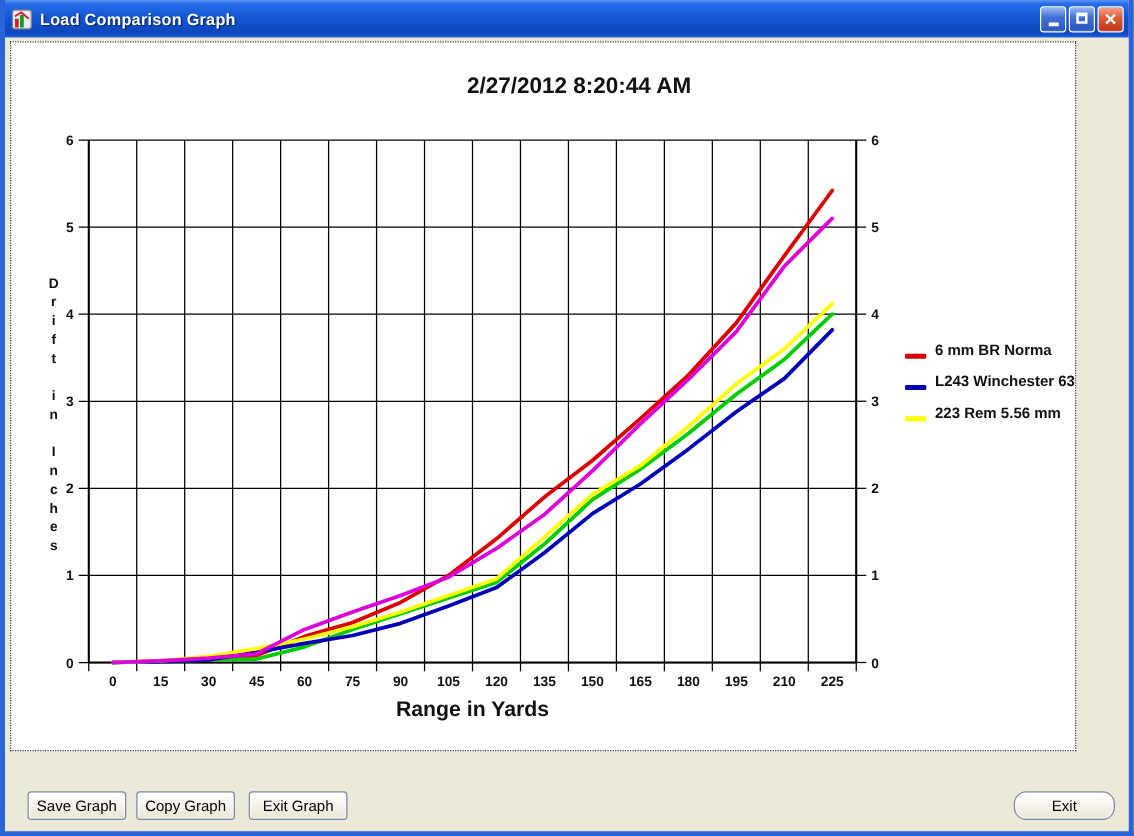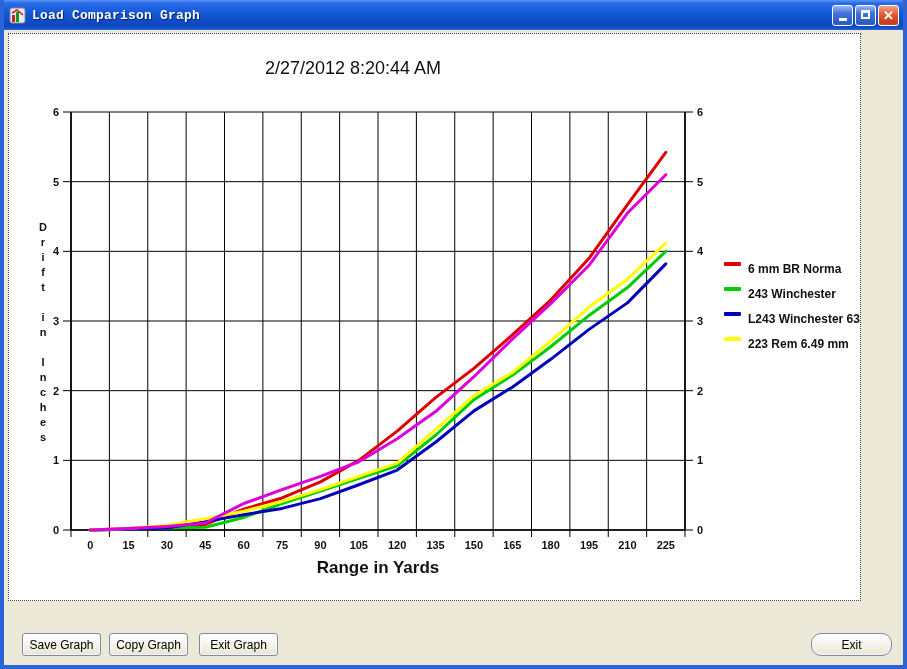--- a/index.html
+++ b/index.html
@@ -13,54 +13,54 @@
   }
   
   #titlebar{
     position:absolute;left:-4px;top:0;width:907px;height:30px;
     background:linear-gradient(180deg,#5a96f5 0%,#2a6ce8 10%,#1257d6 45%,#0d47bd 86%,#1a56cc 96%,#2f6ae0 100%);
     display:flex;align-items:center;
   }
   #title-icon{width:17px;height:17px;margin-left:9px;flex:0 0 auto;}
   #title-text{
     color:#fff;font-weight:bold;font-size:13px;margin-left:6px;
-    text-shadow:1px 1px 1px rgba(0,0,20,.6);letter-spacing:.2px;font-family:Liberation Mono, monospace;
+    text-shadow:1px 1px 1px rgba(0,0,20,.6);letter-spacing:.2px;
   }
   .winbtns{position:absolute;right:8px;top:5px;display:flex;gap:2px;}
   .winbtn{
     width:21px;height:21px;border-radius:3px;border:1px solid #fff;
     background:linear-gradient(180deg,#9ab8f2 0%,#4272d8 40%,#2c59c0 90%,#3a69d0 100%);
     color:#fff;font-size:11px;line-height:19px;text-align:center;cursor:default;
     font-family:"Liberation Sans",sans-serif;
   }
   .winbtn.close{background:linear-gradient(180deg,#f0a58c 0%,#e1603a 40%,#c43c1c 90%,#d0542c 100%);}
   .winbtn .glyph-min{display:block;width:8px;height:3px;background:#fff;margin:12px auto 0;}
   .winbtn .glyph-max{display:block;width:9px;height:9px;border:2px solid #fff;border-top-width:3px;margin:4px auto 0;}
   .winbtn .glyph-close{font-weight:bold;font-size:13px;line-height:19px;}
   
   #graph-panel{
     position:absolute;left:4px;top:33px;width:853px;height:568px;
     background:#fff;border:1px dotted #444;overflow:hidden;
   }
   #chart-title{
-    position:absolute;left:144px;top:24px;width:400px;text-align:center;
-    font-size:18px;font-weight:normal;color:#111;
+    position:absolute;left:144px;top:24px;width:400px;text-align:right;
+    font-size:18px;font-weight:bold;color:#111;
   }
   #ylabel{
     position:absolute;left:24px;top:186px;width:20px;
     font-size:11px;font-weight:bold;color:#111;white-space:pre;line-height:15px;text-align:center;
   }
   #xlabel{
     position:absolute;left:269px;top:524px;width:200px;text-align:center;
     font-size:17px;font-weight:bold;color:#111;
   }
   #chart-svg{position:absolute;left:0;top:0;}
   
   #legend{position:absolute;left:715px;top:228px;width:150px;}
-  .legend-item{height:25px;display:flex;align-items:flex-start;}
+  .legend-item{height:25px;display:flex;align-items:flex-end;}
   .legend-swatch{width:17px;height:4px;flex:0 0 auto;border-radius:1px;}
   .legend-label{margin-left:7px;font-size:12px;font-weight:bold;color:#111;white-space:nowrap;}
   
   .xpbtn{
     position:absolute;top:633px;height:23px;
     background:linear-gradient(180deg,#ffffff 0%,#f6f4ec 45%,#ece9d8 90%,#e2dfc8 100%);
     border:1px solid #7b8ba8;border-radius:3px;
     font-family:"Liberation Sans",sans-serif;font-size:12px;color:#000;
     text-align:center;line-height:21px;box-shadow:inset 0 0 0 1px rgba(255,255,255,.7);
     cursor:default;
@@ -203,30 +203,26 @@
         <polyline points="81.1875,496 119.5625,494.6066666666667 157.9375,492.51666666666665 196.3125,489.03333333333336 234.6875,469.52666666666664 273.0625,455.59333333333336 311.4375,442.3566666666667 349.8125,427.7266666666667 388.1875,404.7366666666667 426.5625,377.56666666666666 464.9375,342.73333333333335 503.3125,305.11333333333334 541.6875,269.58333333333337 580.0625,231.26666666666665 618.4375,179.01666666666665 656.8125,140.7" fill="none" stroke="#dd00dd" stroke-width="3" stroke-linejoin="round" stroke-linecap="round"></polyline>
       </svg>
     <div id="xlabel">Range in Yards</div>
 
     <div id="legend">
       <div class="legend-item">
         <span class="legend-swatch" style="background: rgb(221, 0, 0);"></span>
         <span class="legend-label">6 mm BR Norma</span>
       </div>
       <div class="legend-item">
-        <span class="legend-swatch" style="background: rgb(0, 204, 0);"></span>
-        <span class="legend-label">243 Winchester</span>
-      </div>
-      <div class="legend-item">
         <span class="legend-swatch" style="background: rgb(0, 0, 187);"></span>
         <span class="legend-label">L243 Winchester 634</span>
       </div>
       <div class="legend-item">
         <span class="legend-swatch" style="background: rgb(255, 255, 0);"></span>
-        <span class="legend-label">223 Rem 6.49 mm</span>
+        <span class="legend-label">223 Rem 5.56 mm</span>
       </div>
     </div>
   </div>
 
   <button class="xpbtn" style="left:18px;width:79px;">Save Graph</button>
   <button class="xpbtn" style="left:105px;width:79px;text-align:center;">Copy Graph</button>
   <button class="xpbtn" style="left:195px;width:79px;">Exit Graph</button>
   <button class="xpbtn" style="left:807px;width:81px;border-radius:10px;">Exit</button>
 
 </div>

